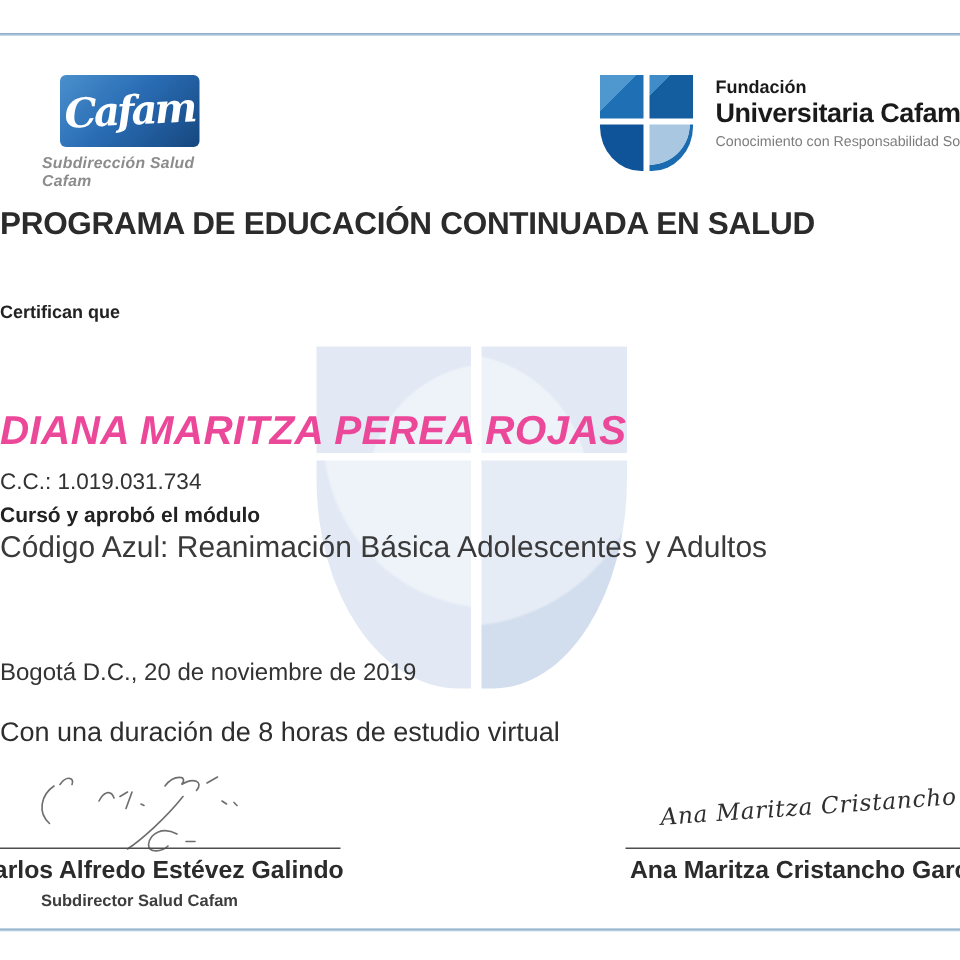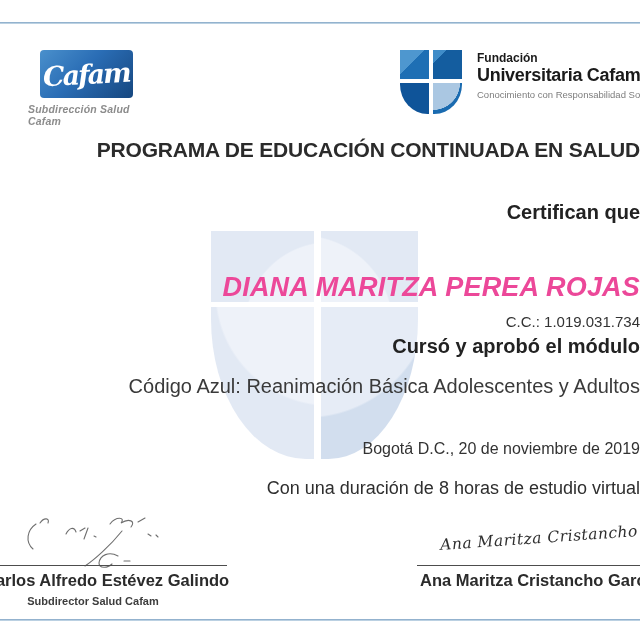--- a/index.html
+++ b/index.html
@@ -43,27 +43,27 @@
   .wm div{position:absolute;}
   .wm-tl{left:0;top:0;width:103px;height:71px;
     background:radial-gradient(circle at 115% 135%,#eef2f9 0 55%,#e2e9f4 56%);}
   .wm-tr{left:110px;top:0;width:97px;height:71px;
     background:radial-gradient(circle at -20% 135%,#eef2f9 0 60%,#e2e9f4 61%);}
   .wm-bl{left:0;top:76px;width:103px;height:152px;border-radius:0 0 0 92%;
     background:radial-gradient(circle at 115% -10%,#eef2f9 0 55%,#e2e9f4 56%);}
   .wm-br{left:110px;top:76px;width:97px;height:152px;border-radius:0 0 92% 0;
     background:radial-gradient(circle at -15% -10%,#e6ecf6 0 62%,#d2deee 63%);}
   
-  .ctr{left:0;width:640px;text-align:right;color:#2b2b2b;}
+  .ctr{left:0;width:640px;text-align:left;color:#2b2b2b;}
   .program-title{top:138px;font-size:21px;font-weight:bold;letter-spacing:-0.2px;}
-  .certify{top:201px;font-size:20px;font-weight:600;color:#222;}
+  .certify{top:201px;font-size:12px;font-weight:600;color:#222;}
   .recip-name{top:272px;font-size:27px;font-weight:bold;font-style:italic;color:#ec4899;letter-spacing:0.2px;}
   .recip-id{top:313px;font-size:15px;color:#333;}
-  .course-intro{top:335px;font-size:20px;font-weight:bold;color:#222;}
-  .course-title{top:375px;font-size:20px;color:#3a3a3a;}
+  .course-intro{top:335px;font-size:14px;font-weight:bold;color:#222;}
+  .course-title{top:354px;font-size:20px;color:#3a3a3a;}
   .date-line{top:440px;font-size:16px;color:#333;}
   .duration-line{top:478px;font-size:18px;font-weight:400;color:#2e2e2e;}
   
   .sig-line{top:565px;height:1px;background:#4d4d4d;}
   .sig-line-left{left:-30px;width:257px;}
   .sig-line-right{left:417px;width:243px;}
   .sig-name{top:571px;font-size:16.5px;font-weight:bold;color:#2b2b2b;white-space:nowrap;}
   .sig-name-left{left:-16px;}
   .sig-name-right{left:420px;}
   .sig-role{top:595px;font-size:11px;font-weight:600;color:#3d3d3d;text-align:center;}

